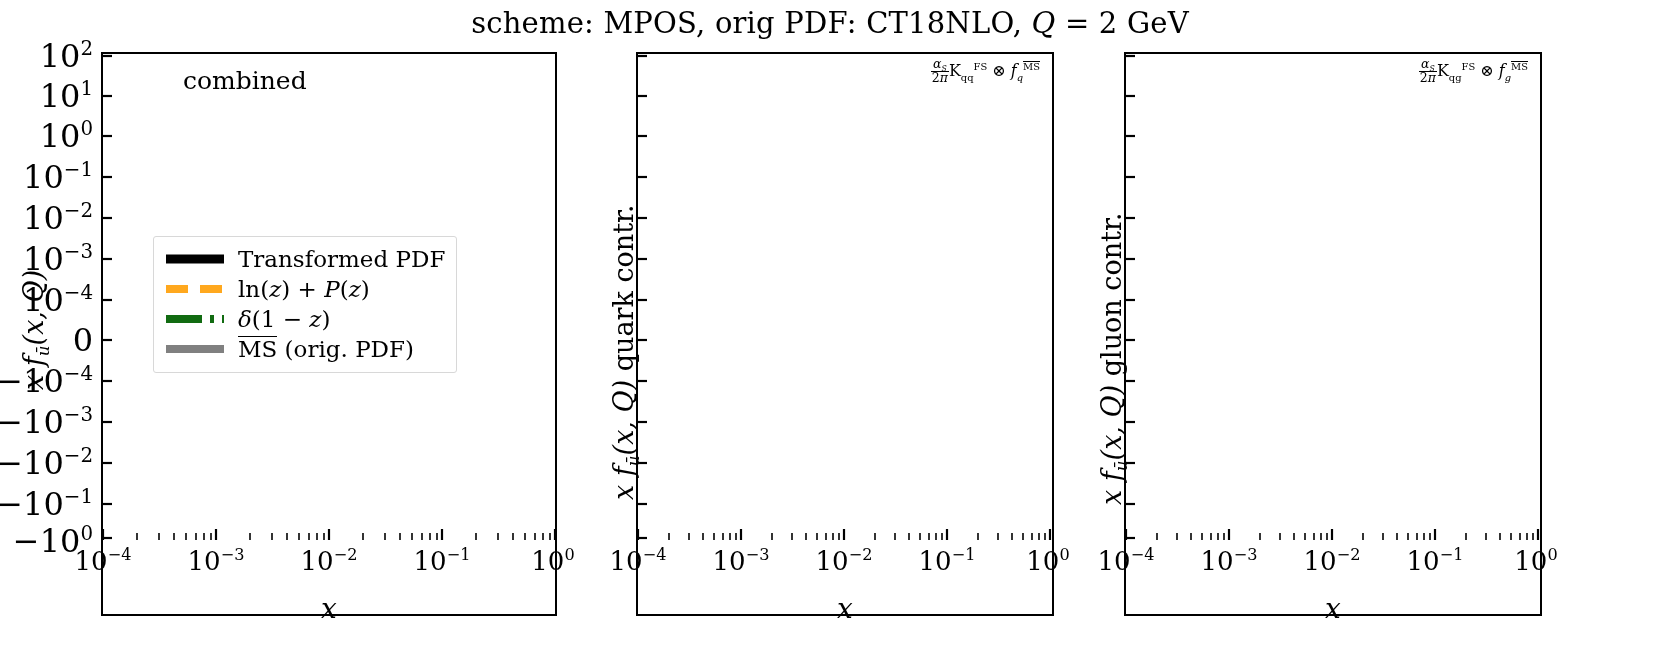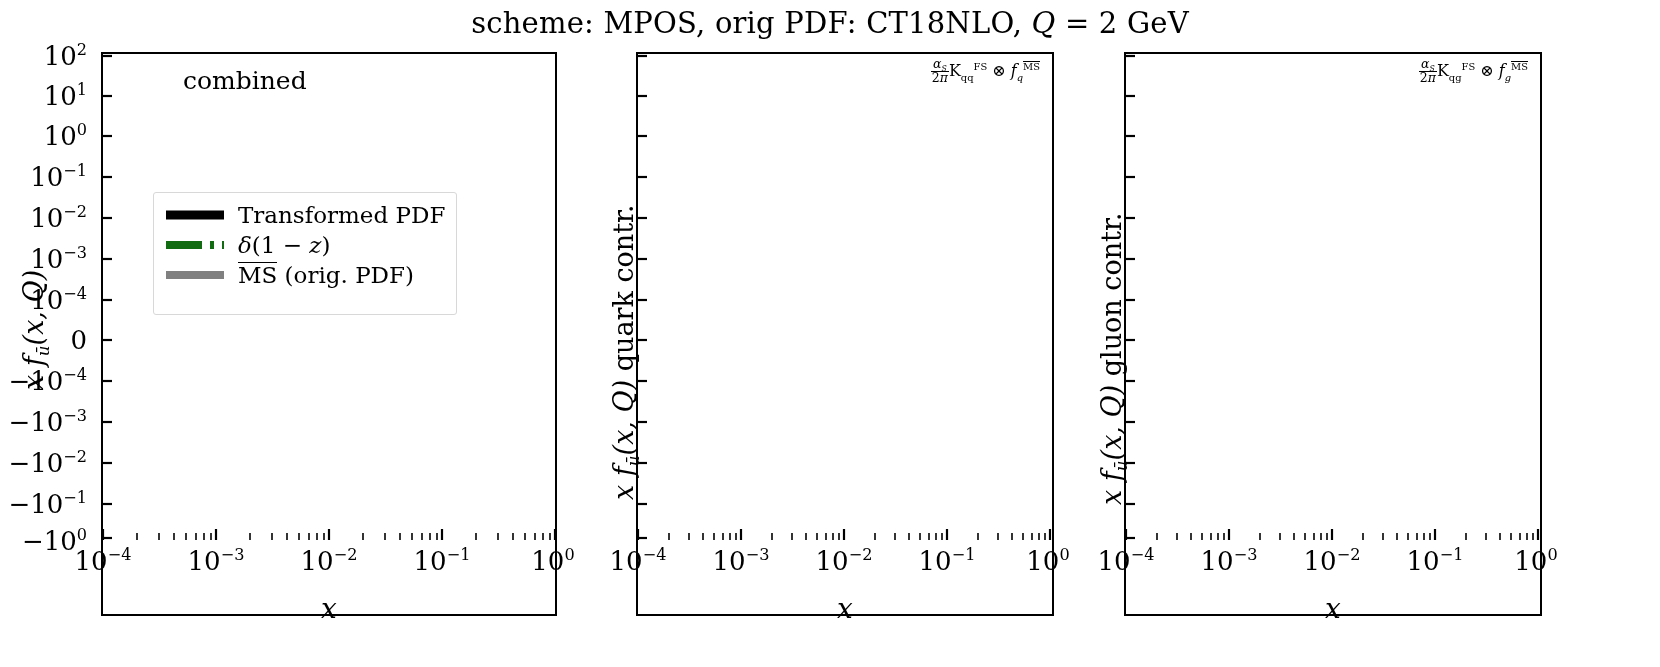--- a/index.html
+++ b/index.html
@@ -19,40 +19,40 @@
   #panel1{left:101px;width:456px;}
   #panel2{left:636px;width:418px;}
   #panel3{left:1124px;width:418px;}
 
   .corner-label{
     position:absolute;font-size:25px;z-index:6;white-space:nowrap;
   }
   .annot{position:absolute;z-index:6;font-size:16px;white-space:nowrap;}
 
   
-  .ytick{position:absolute;right:8px;transform:translateY(-50%);font-size:26px;white-space:nowrap;text-align:center;}
+  .ytick{position:absolute;right:2px;transform:translateY(-50%);font-size:32px;white-space:nowrap;text-align:center;}
   .xtick{position:absolute;transform:translateX(-50%);font-size:26px;white-space:nowrap;}
   .axlabel{position:absolute;font-size:28px;font-style:italic;}
   .ylabel{
     position:absolute;font-size:27px;white-space:nowrap;
     transform-origin:0 0;transform:rotate(-90deg);
   }
   sup{font-size:.62em;vertical-align:super;line-height:0;}
   sub{font-size:.62em;vertical-align:sub;line-height:0;}
   .it{font-style:italic;}
   .ovb{border-top:1.6px solid #000;display:inline-block;line-height:1.05;padding-top:0px;}
   .frac{display:inline-block;vertical-align:-0.42em;text-align:center;font-size:.78em;line-height:1.02;}
   .frac .num{display:block;border-bottom:1.4px solid #000;padding:0 1px;}
   .frac .den{display:block;padding:0 1px;}
 
   .ticks-svg{position:absolute;left:0;top:0;overflow:visible;pointer-events:none;}
   .legend{
     position:absolute;background:rgba(255,255,255,0.80);
     border:1.6px solid #d8d8d8;border-radius:3px;
-    padding:7px 11px 24px 10px;z-index:8;
+    padding:7px 11px 8px 10px;z-index:8;margin-top:44px;
   }
   .legend-row{display:flex;align-items:center;height:30px;}
   .lg-key{width:62px;height:20px;margin-right:12px;position:relative;flex:none;}
   .lg-txt{font-size:23px;white-space:nowrap;}
 </style>
 </head>
 <body>
 
 <div id="root">
 
@@ -161,20 +161,28 @@
         <span class="lg-key">
           <svg width="62" height="20">
               <line x1="2" y1="10" x2="60" y2="10" stroke="#000000" stroke-width="9"></line>
             </svg>
         </span>
         <span class="lg-txt">Transformed PDF</span>
       </div>
       <div class="legend-row">
         <span class="lg-key">
           <svg width="62" height="20">
+              <line x1="2" y1="10" x2="60" y2="10" stroke="#ffa81e" stroke-width="8" stroke-dasharray="22 12"></line>
+            </svg>
+        </span>
+        <span class="lg-txt">ln(<span class="it">z</span>) + <span class="it">P</span>(<span class="it">z</span>)</span>
+      </div>
+      <div class="legend-row">
+        <span class="lg-key">
+          <svg width="62" height="20">
               <line x1="2" y1="10" x2="60" y2="10" stroke="#116b11" stroke-width="8" stroke-dasharray="36 8 4 8"></line>
             </svg>
         </span>
         <span class="lg-txt"><span class="it">δ</span>(1 − <span class="it">z</span>)</span>
       </div>
       <div class="legend-row">
         <span class="lg-key">
           <svg width="62" height="20">
               <line x1="2" y1="10" x2="60" y2="10" stroke="#808080" stroke-width="8"></line>
             </svg>

